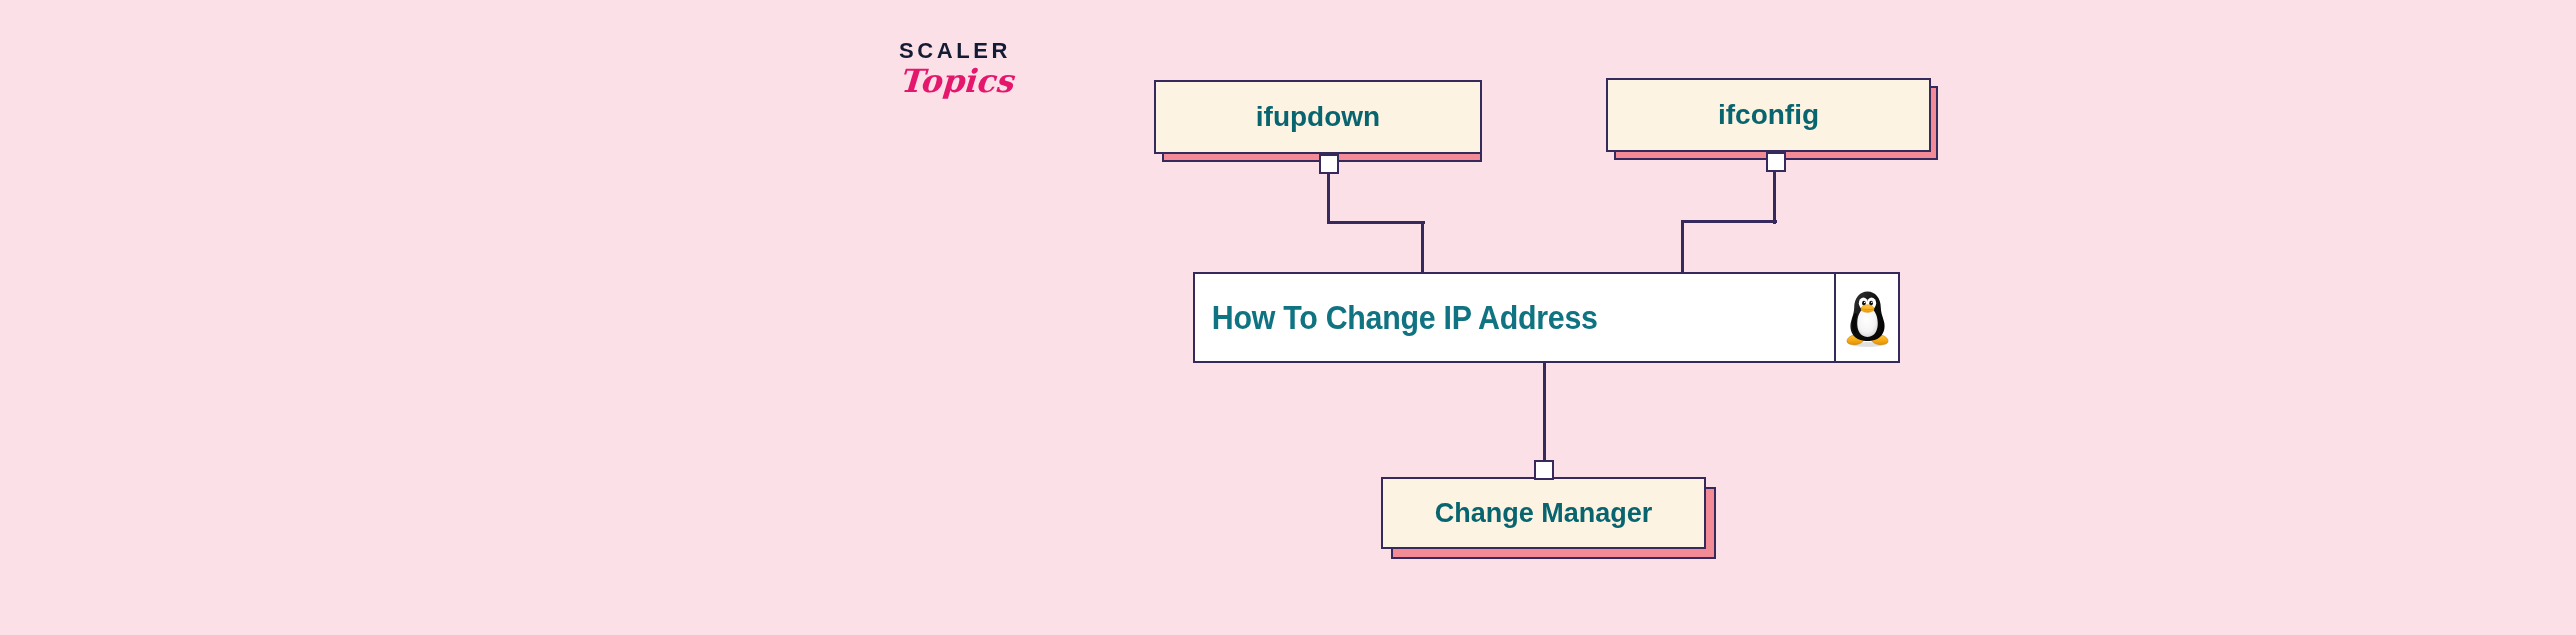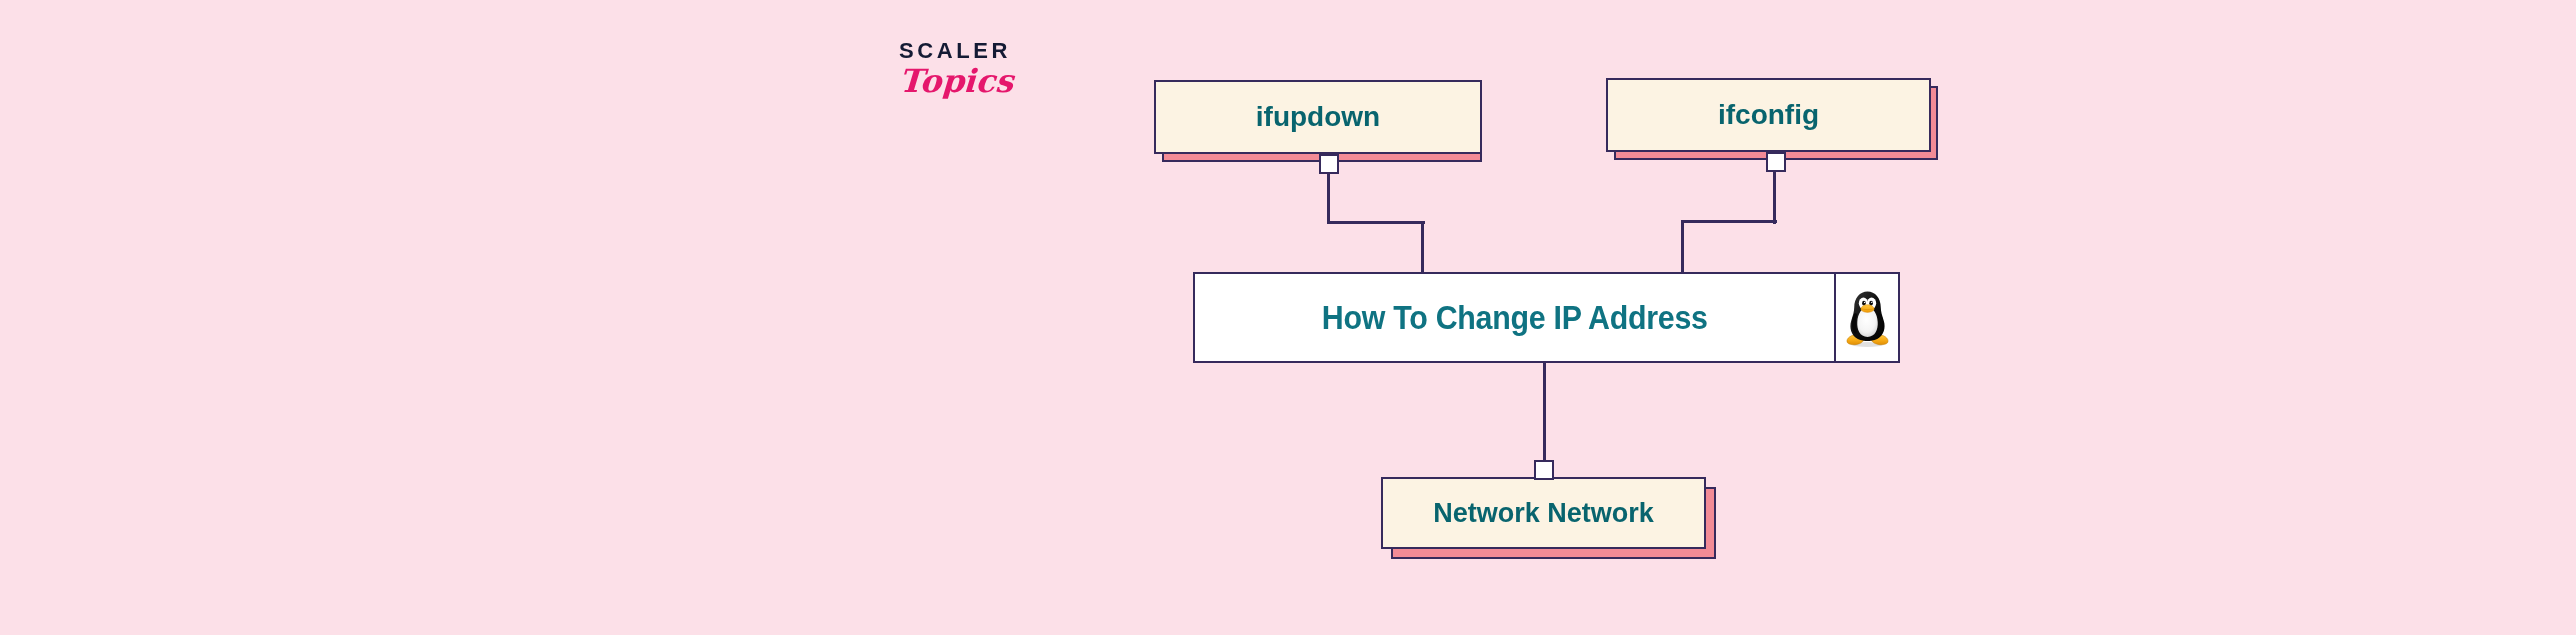--- a/index.html
+++ b/index.html
@@ -105,21 +105,21 @@
     border: 2.6px solid #362a5c;
     z-index: 3;
     display: flex;
     flex-direction: row;
     align-items: stretch;
   }
   #center-title-cell {
     flex: 1 1 auto;
     display: flex;
     align-items: center;
-    justify-content: center;
+    justify-content: flex-start;
     box-sizing: border-box;
   }
   #center-title {
     font-family: "Liberation Sans", sans-serif;
     font-weight: bold;
     font-size: 33px;
     color: #0f7382;
     white-space: nowrap;
     letter-spacing: -0.3px;
     transform: scaleX(0.92);
@@ -251,21 +251,21 @@
         <circle cx="56.2" cy="29.4" r="1.2" fill="#ffffff"></circle>
 
         <path d="M48 34 C41 34 35 38 35 42 C35 46 41 49 48 49 C55 49 61 46 61 42 C61 38 55 34 48 34 Z" fill="url(#beakGrad)" stroke="#cf8403" stroke-width="0.8"></path>
         <path d="M36 42 C41 44 55 44 60 42" stroke="#cf8403" stroke-width="0.9" fill="none"></path>
       </svg>
     </div>
   </div>
 
   <div class="node-shadow" id="node-netmgr-shadow"></div>
   <div class="node-body" id="node-netmgr-body">
-    <span class="node-label">Network Network</span>
+    <span class="node-label">Change Manager</span>
   </div>
 
   <div class="conn-handle" id="conn-left-handle"></div>
   <div class="conn-handle" id="conn-right-handle"></div>
   <div class="conn-handle" id="conn-bottom-handle"></div>
 
 </div>
 
 
 </body></html>

